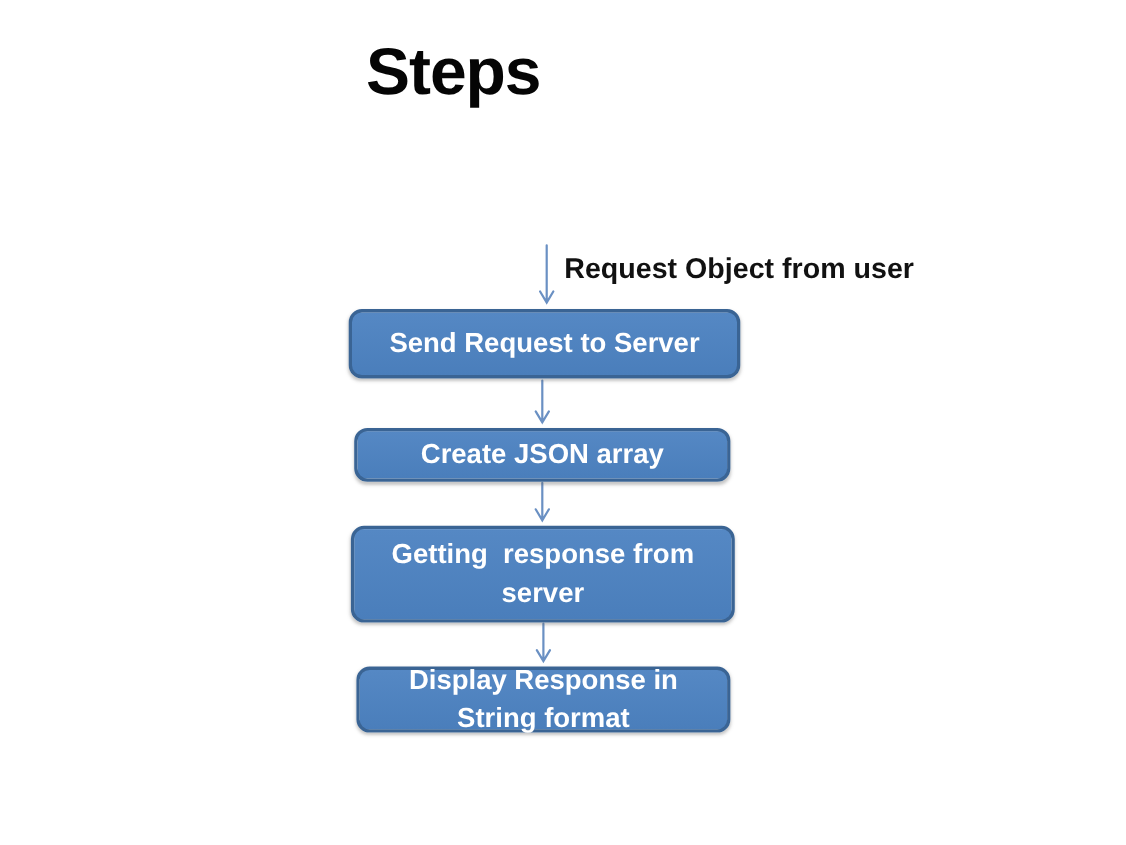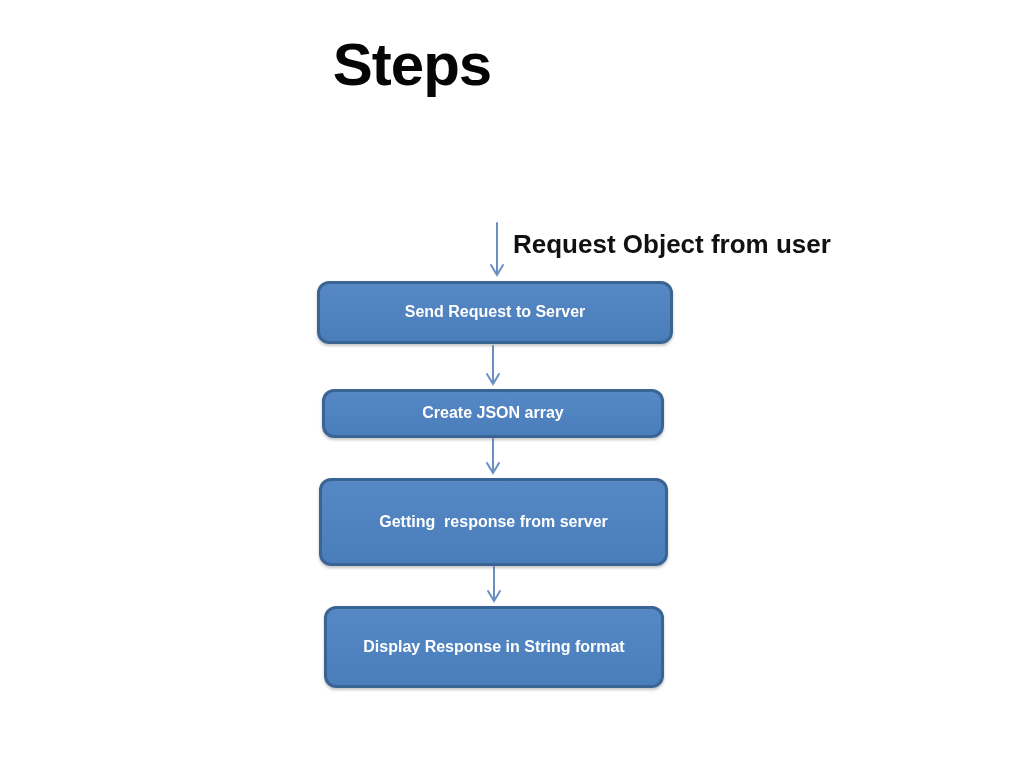--- a/index.html
+++ b/index.html
@@ -51,31 +51,31 @@
   .step-box{
     position:absolute;
     display:flex;
     align-items:center;
     justify-content:center;
     text-align:center;
     background:linear-gradient(to bottom, var(--box-fill-top), var(--box-fill));
     border:3px solid var(--box-border);
     border-radius:12px;
     color:var(--box-text);
-    font-size:16px;
+    font-size:25px;
     font-weight:bold;
     line-height:1.42;
     padding:0 20px;
     box-shadow:0 2px 3px rgba(90,90,90,0.35);
     white-space:pre-wrap;
   }
   .box-1{left:317px;top:281px;width:356px;height:63px;}
   .box-2{left:322px;top:389px;width:342px;height:49px;}
   .box-3{left:319px;top:478px;width:349px;height:88px;}
-  .box-4{left:324px;top:606px;width:340px;height:82px;}
+  .box-4{left:324px;top:606px;width:340px;height:60px;}
 </style>
 </head>
 <body>
 
 <div class="slide">
 
   <h1 class="slide-title">Steps</h1>
 
   <div class="annotation">Request Object from user</div>
 

